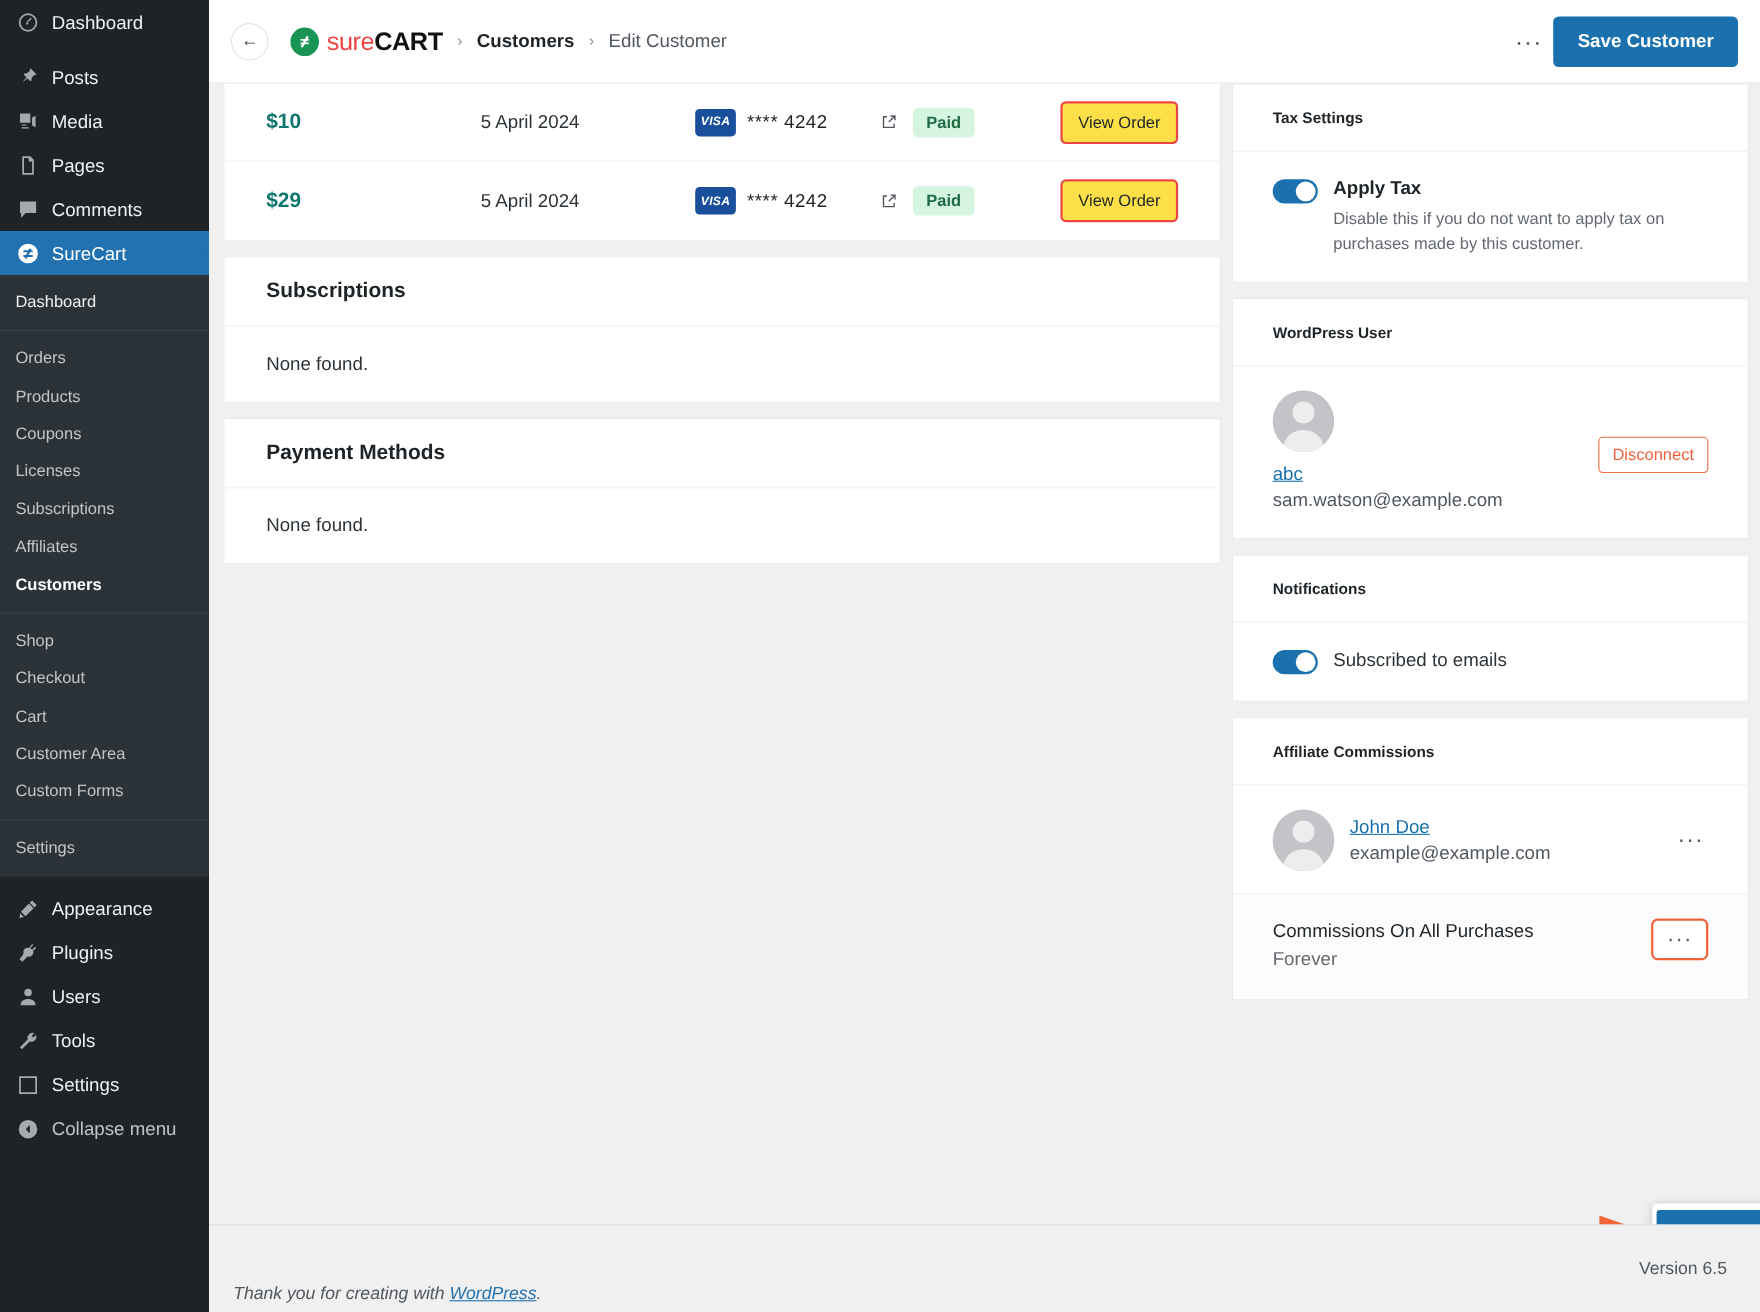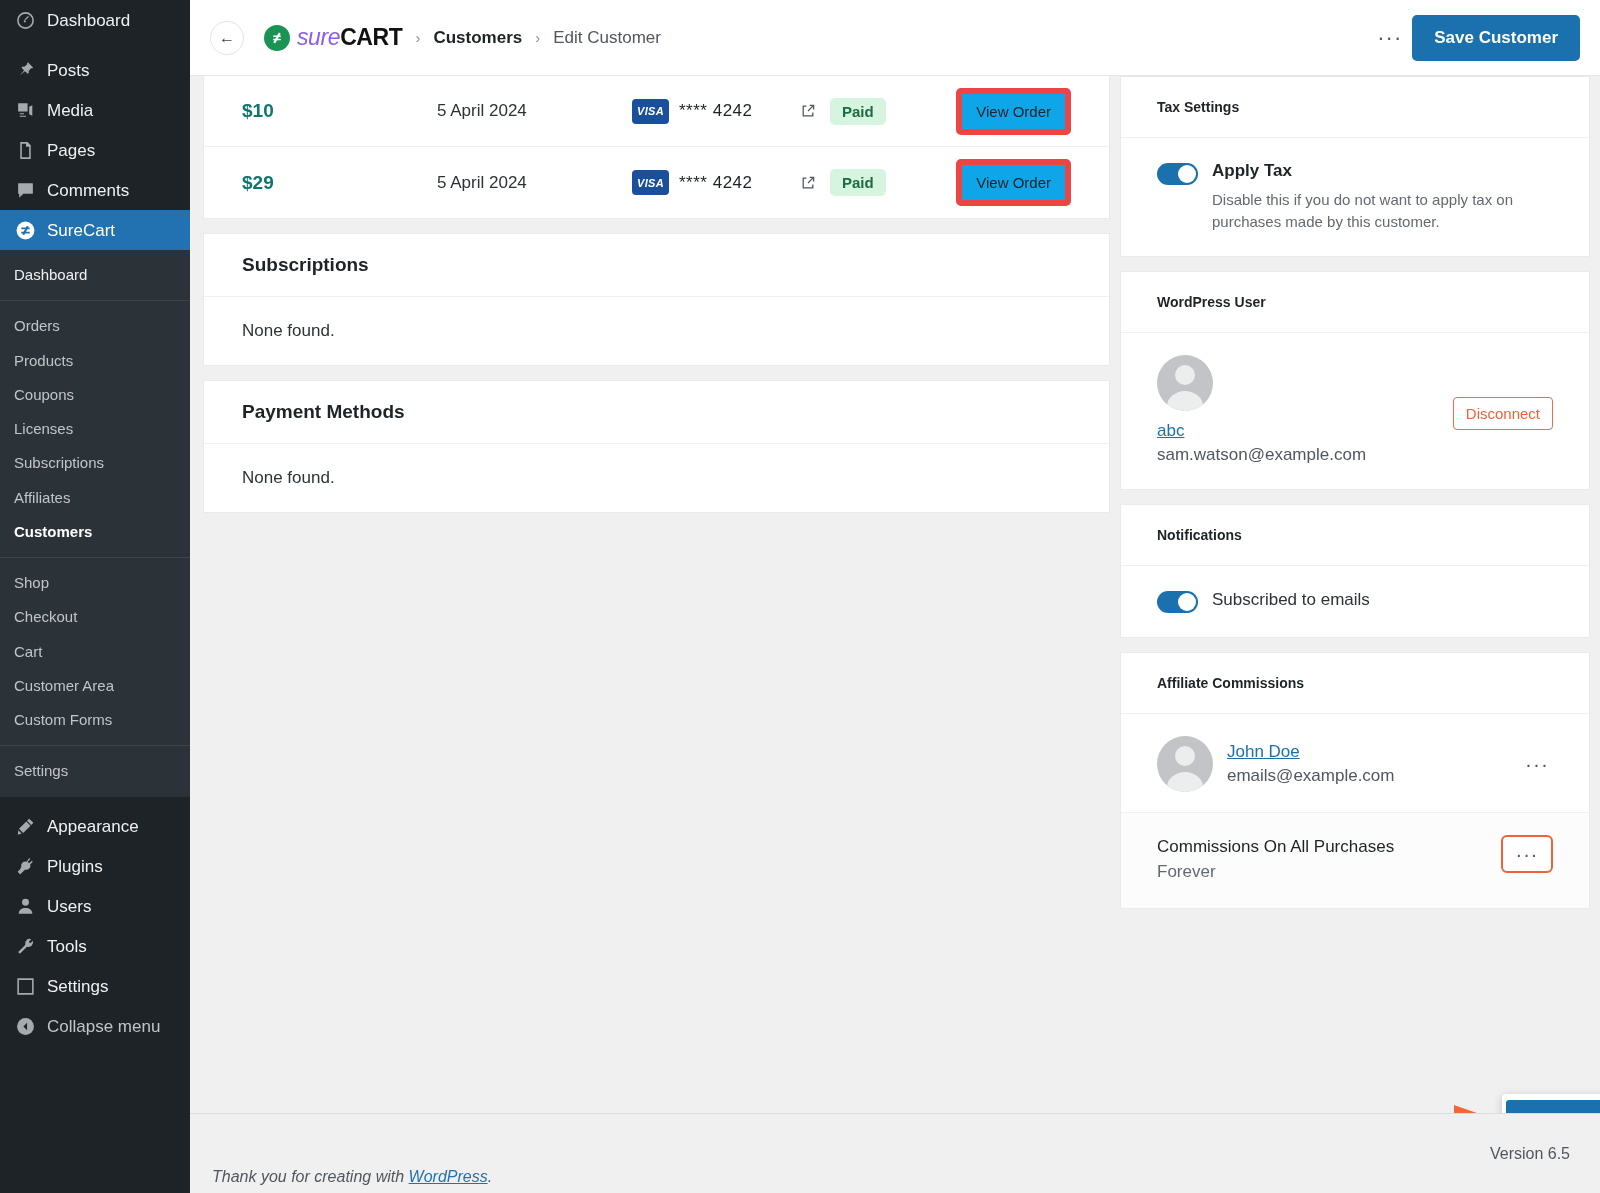--- a/index.html
+++ b/index.html
@@ -72,21 +72,21 @@
     color: #3c434a; font-size: 16px; cursor: pointer; flex: 0 0 34px;
   }
   .brand { display: flex; align-items: center; gap: 7px; margin-left: 20px; }
   .brand-mark {
     width: 26px; height: 26px; border-radius: 50%;
     background: #1a9455;
     display: flex; align-items: center; justify-content: center;
   }
   .brand-mark svg { width: 18px; height: 18px; display: block; }
   .brand-text { font-size: 23px; letter-spacing: -0.4px; display: flex; align-items: baseline; }
-  .brand-text .b1 { color: #8b5cf6; font-weight: 400; font-style: italic; }
+  .brand-text .b1 { color: #ef4444; font-weight: 400; }
   .brand-text .b2 { color: #111; font-weight: 700; }
   .crumb-sep { color: #8c8f94; font-size: 15px; margin: 0 13px; }
   .crumb {
     font-size: 17px; color: #1d2327; font-weight: 600; cursor: pointer;
   }
   .crumb.cur { color: #50575e; font-weight: 400; cursor: default; }
   .topbar-spacer { flex: 1; }
   .dots-btn {
     color: #50575e; font-size: 22px; letter-spacing: 1px;
     padding: 4px 10px; cursor: pointer; line-height: 0.7;
@@ -143,21 +143,21 @@
   .o-last4 { font-size: 17px; color: #1d2327; letter-spacing: 0.5px; }
   .ext-link { width: 30px; color: #50575e; display: flex; align-items: center; cursor: pointer; }
   .ext-link svg { width: 16px; height: 16px; stroke: #50575e; fill: none; stroke-width: 1.6; }
   .badge-paid {
     background: #d6f5e0; color: #1f6b42;
     font-size: 15px; font-weight: 600;
     padding: 5px 12px; border-radius: 5px;
   }
   .o-spacer { flex: 1; }
   .view-order-btn {
-    background: #0ea5e9; border: 6px solid #ef4444; border-radius: 5px;
+    background: #fde047; border: 2px solid #ef4444; border-radius: 5px;
     font-size: 15px; color: #1d2327; padding: 9px 14px; cursor: pointer;
     font-family: inherit;
   }
 
   
   .side-col {
     width: 470px; flex: 0 0 470px;
     margin-left: 10px;
     display: flex; flex-direction: column; gap: 14px;
     position: relative;
@@ -542,21 +542,21 @@
           </div>
         </div>
 
         <div class="panel">
           <div class="panel-head">Affiliate Commissions</div>
           <div class="panel-body" style="padding-bottom:20px">
             <div class="aff-row">
               <div class="avatar aff-avatar"></div>
               <div class="user-stack">
                 <span class="user-link">John Doe</span>
-                <span class="user-mail">emails@example.com</span>
+                <span class="user-mail">example@example.com</span>
               </div>
               <div class="o-spacer"></div>
               <div class="aff-dots">···</div>
             </div>
           </div>
 
           <div class="comm-row">
             <div>
               <div class="comm-title">Commissions On All Purchases</div>
               <div class="comm-sub">Forever</div>

